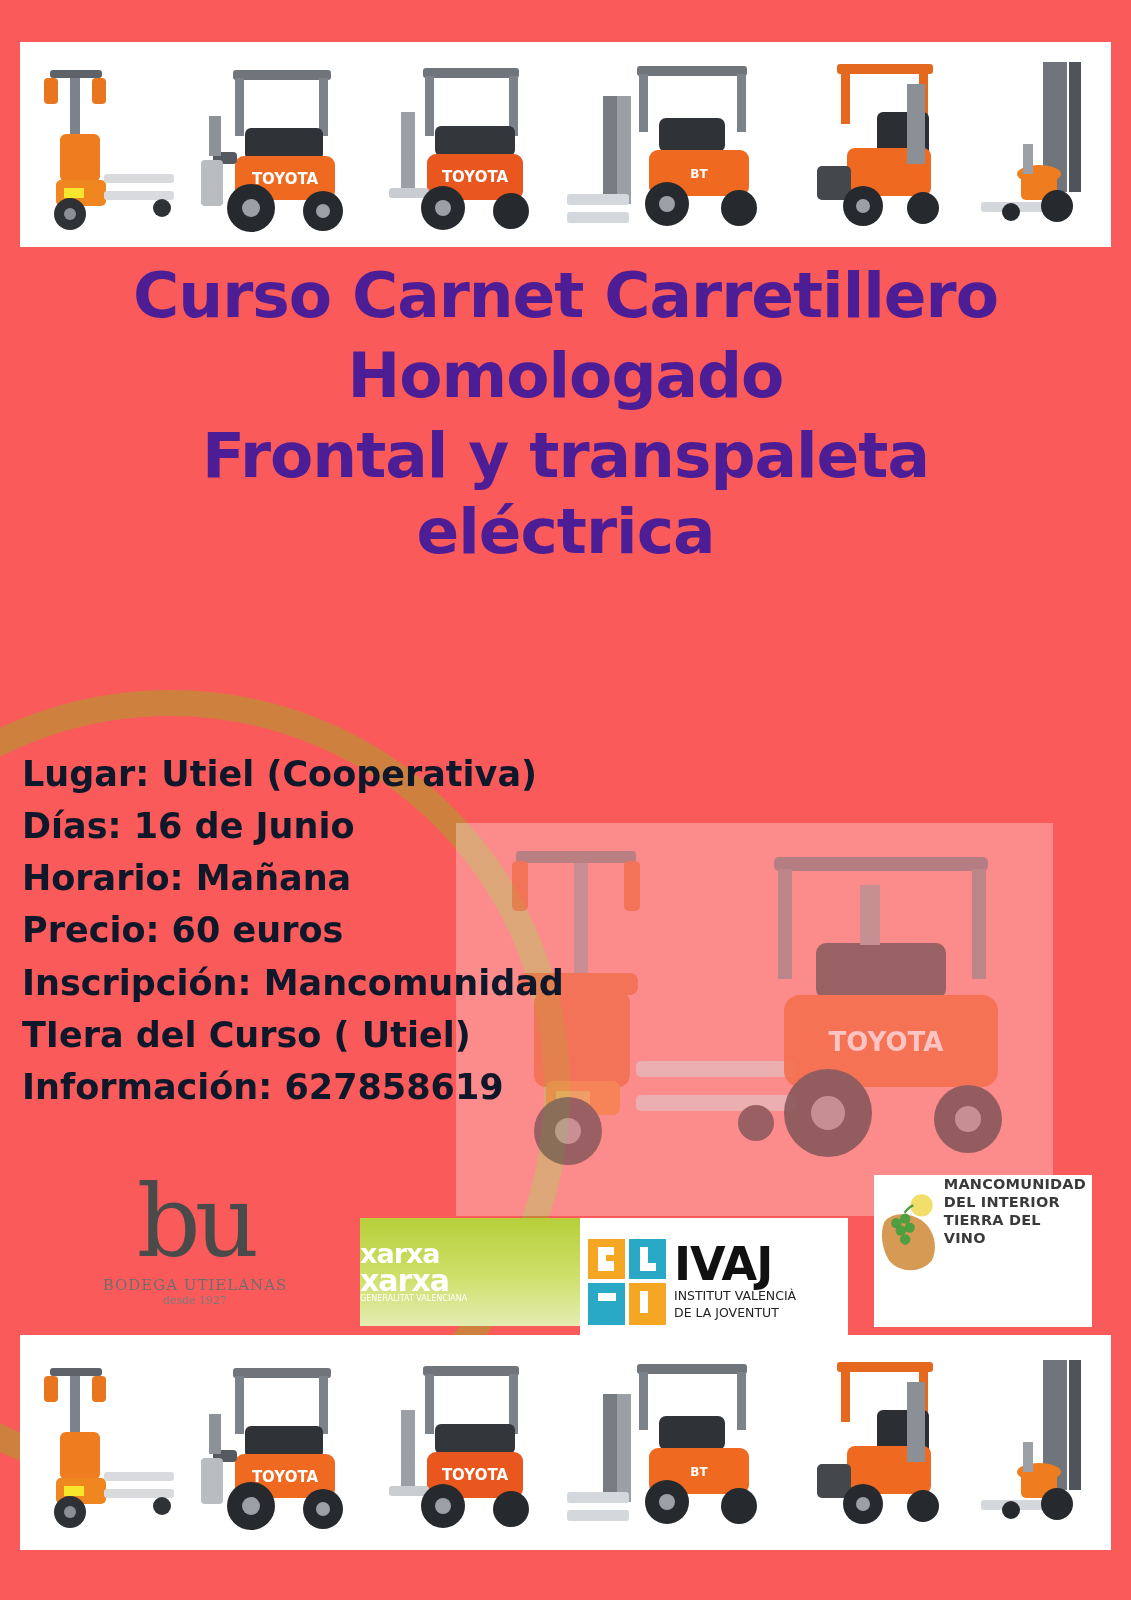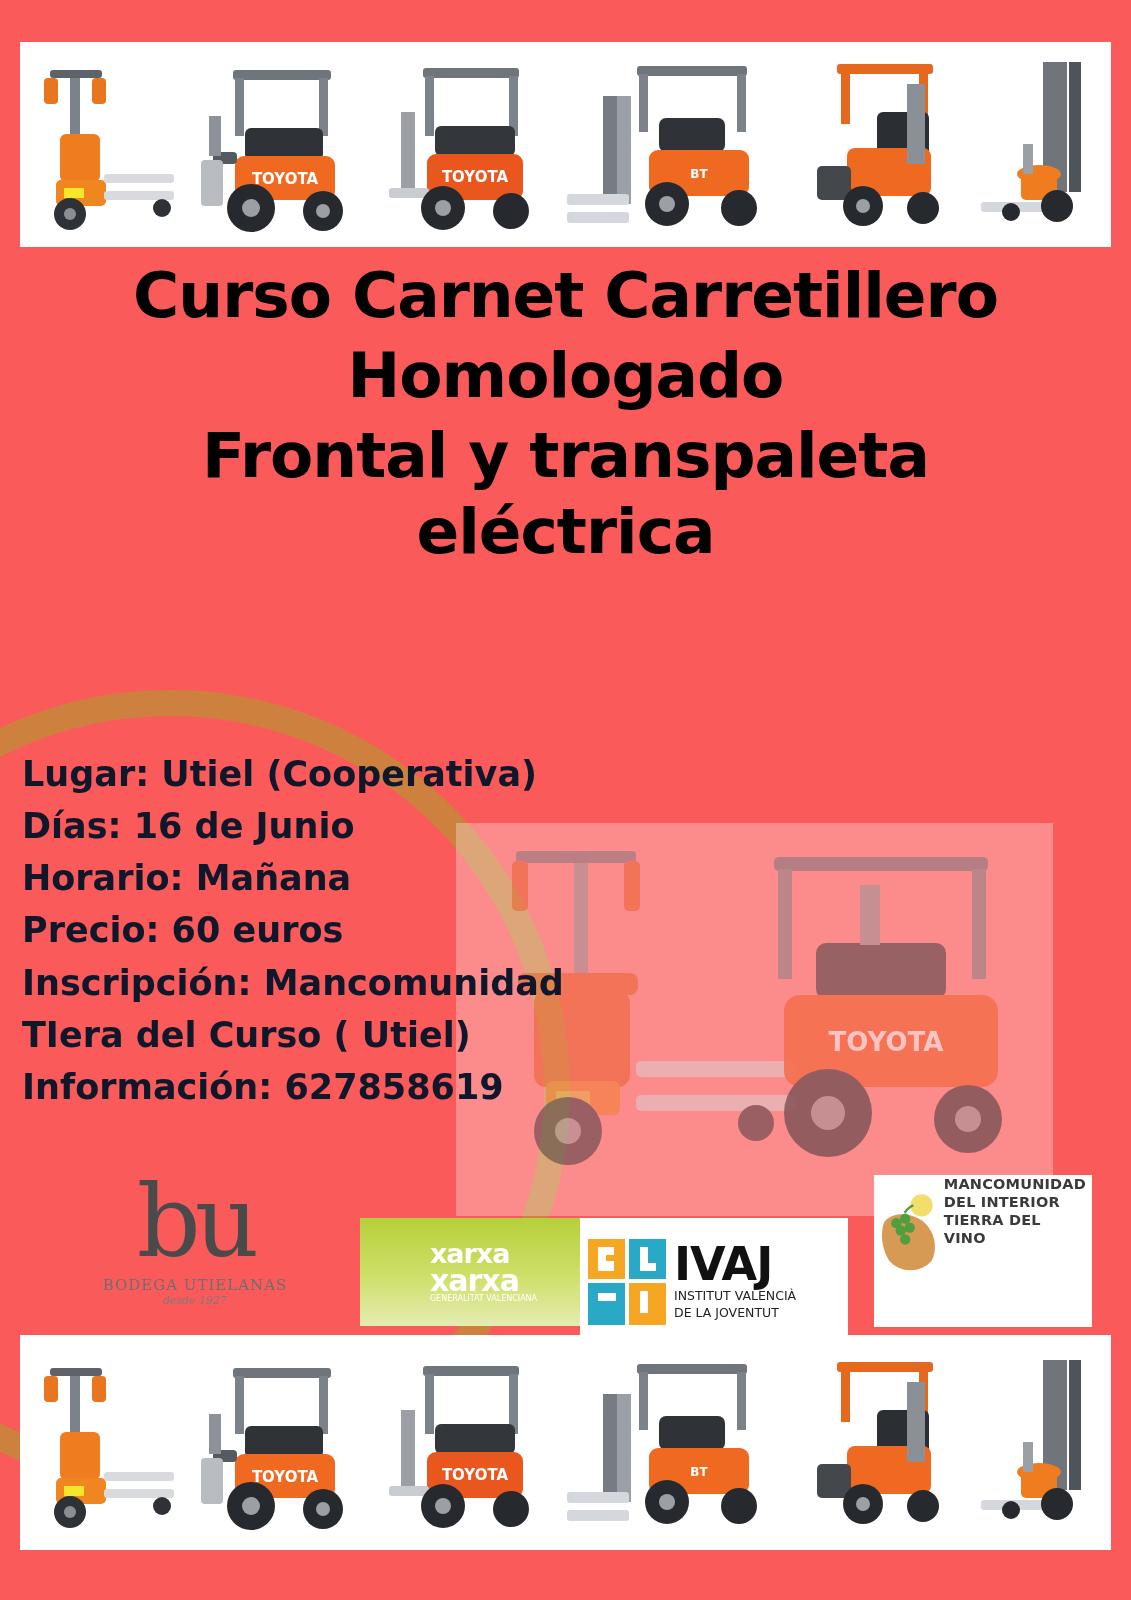--- a/index.html
+++ b/index.html
@@ -52,21 +52,21 @@
   
   .fl svg { display: block; }
 
   
   .titles {
     position: absolute;
     left: 0;
     top: 262px;
     width: 1131px;
     text-align: center;
-    color: #000000;
+    color: #4c1d95;
     font-family: "DejaVu Sans", sans-serif;
     font-weight: bold;
     letter-spacing: -1px;
   }
   .title-line {
     display: block;
     line-height: 1.08;
   }
   .t1 { font-size: 63px; }
   .t2 { font-size: 63px; margin-top: 12px; }
@@ -119,33 +119,32 @@
     font-family: "DejaVu Serif", serif;
     font-size: 15px;
     letter-spacing: 1px;
     color: #6e6e6e;
     margin-top: 4px;
   }
   .logo-bu .bu-sub {
     font-family: "DejaVu Serif", serif;
     font-size: 11px;
     color: #7a7a7a;
-    font-style: italic;
   }
 
   .logo-xarxa {
     position: absolute;
     left: 360px;
     top: 1218px;
     width: 247px;
     height: 108px;
     background: linear-gradient(180deg,#b7cf3a 0%, #cfe06b 55%, #e4ecb2 100%);
     display: flex;
     align-items: center;
-    justify-content: center;
+    justify-content: flex-start;
   }
   .xarxa-text {
     color: #ffffff;
     font-weight: bold;
     font-size: 27px;
     line-height: 0.95;
     letter-spacing: -1px;
     text-align: left;
   }
   .xarxa-text .l2 { font-size: 30px; }

